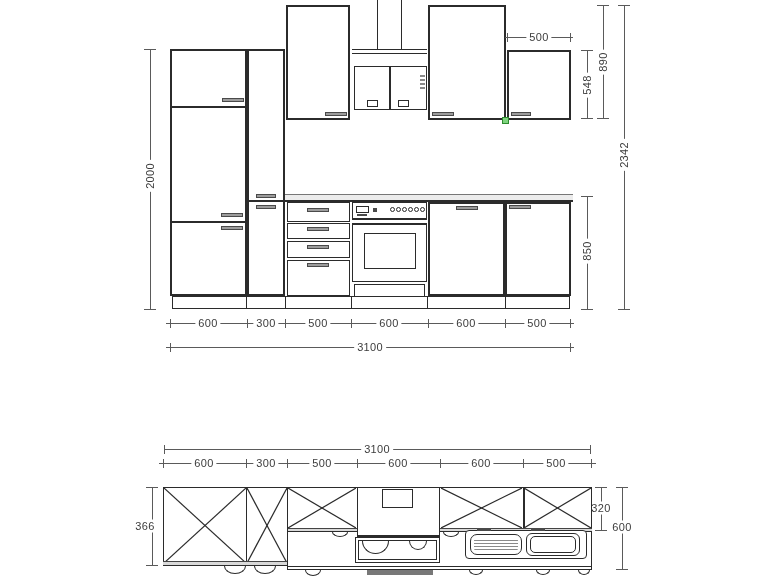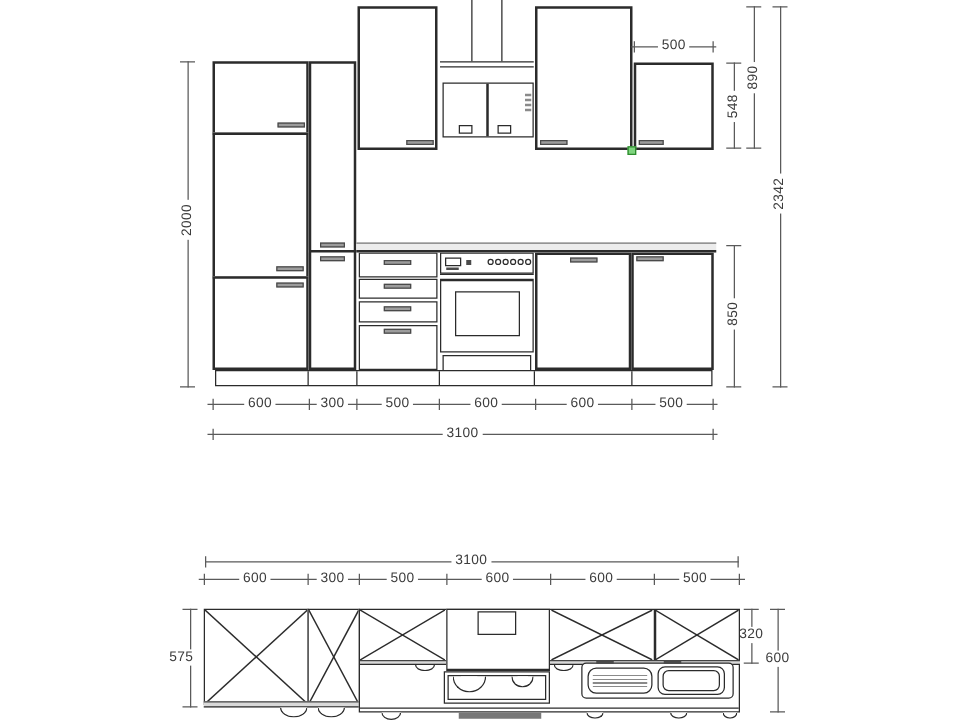--- a/index.html
+++ b/index.html
@@ -175,21 +175,21 @@
     <div class="lab" style="left:204px;top:103px">600</div>
     <div class="lab" style="left:266px;top:103px">300</div>
     <div class="lab" style="left:322px;top:103px">500</div>
     <div class="lab" style="left:398px;top:103px">600</div>
     <div class="lab" style="left:481px;top:103px">600</div>
     <div class="lab" style="left:556px;top:103px">500</div>
 
     <div class="dlv" style="left:152px;top:127px;height:79px"></div>
     <div class="tkh" style="left:146px;top:127px"></div>
     <div class="tkh" style="left:146px;top:205px"></div>
-    <div class="lab" style="left:145px;top:166px">575</div>
+    <div class="lab" style="left:145px;top:166px">366</div>
 
     <div class="dlv" style="left:601px;top:127px;height:44px"></div>
     <div class="tkh" style="left:595px;top:127px"></div>
     <div class="tkh" style="left:595px;top:170px"></div>
     <div class="lab" style="left:601px;top:148px">320</div>
 
     <div class="dlv" style="left:622px;top:127px;height:83px"></div>
     <div class="tkh" style="left:616px;top:127px"></div>
     <div class="tkh" style="left:616px;top:209px"></div>
     <div class="lab" style="left:622px;top:167px">600</div>

